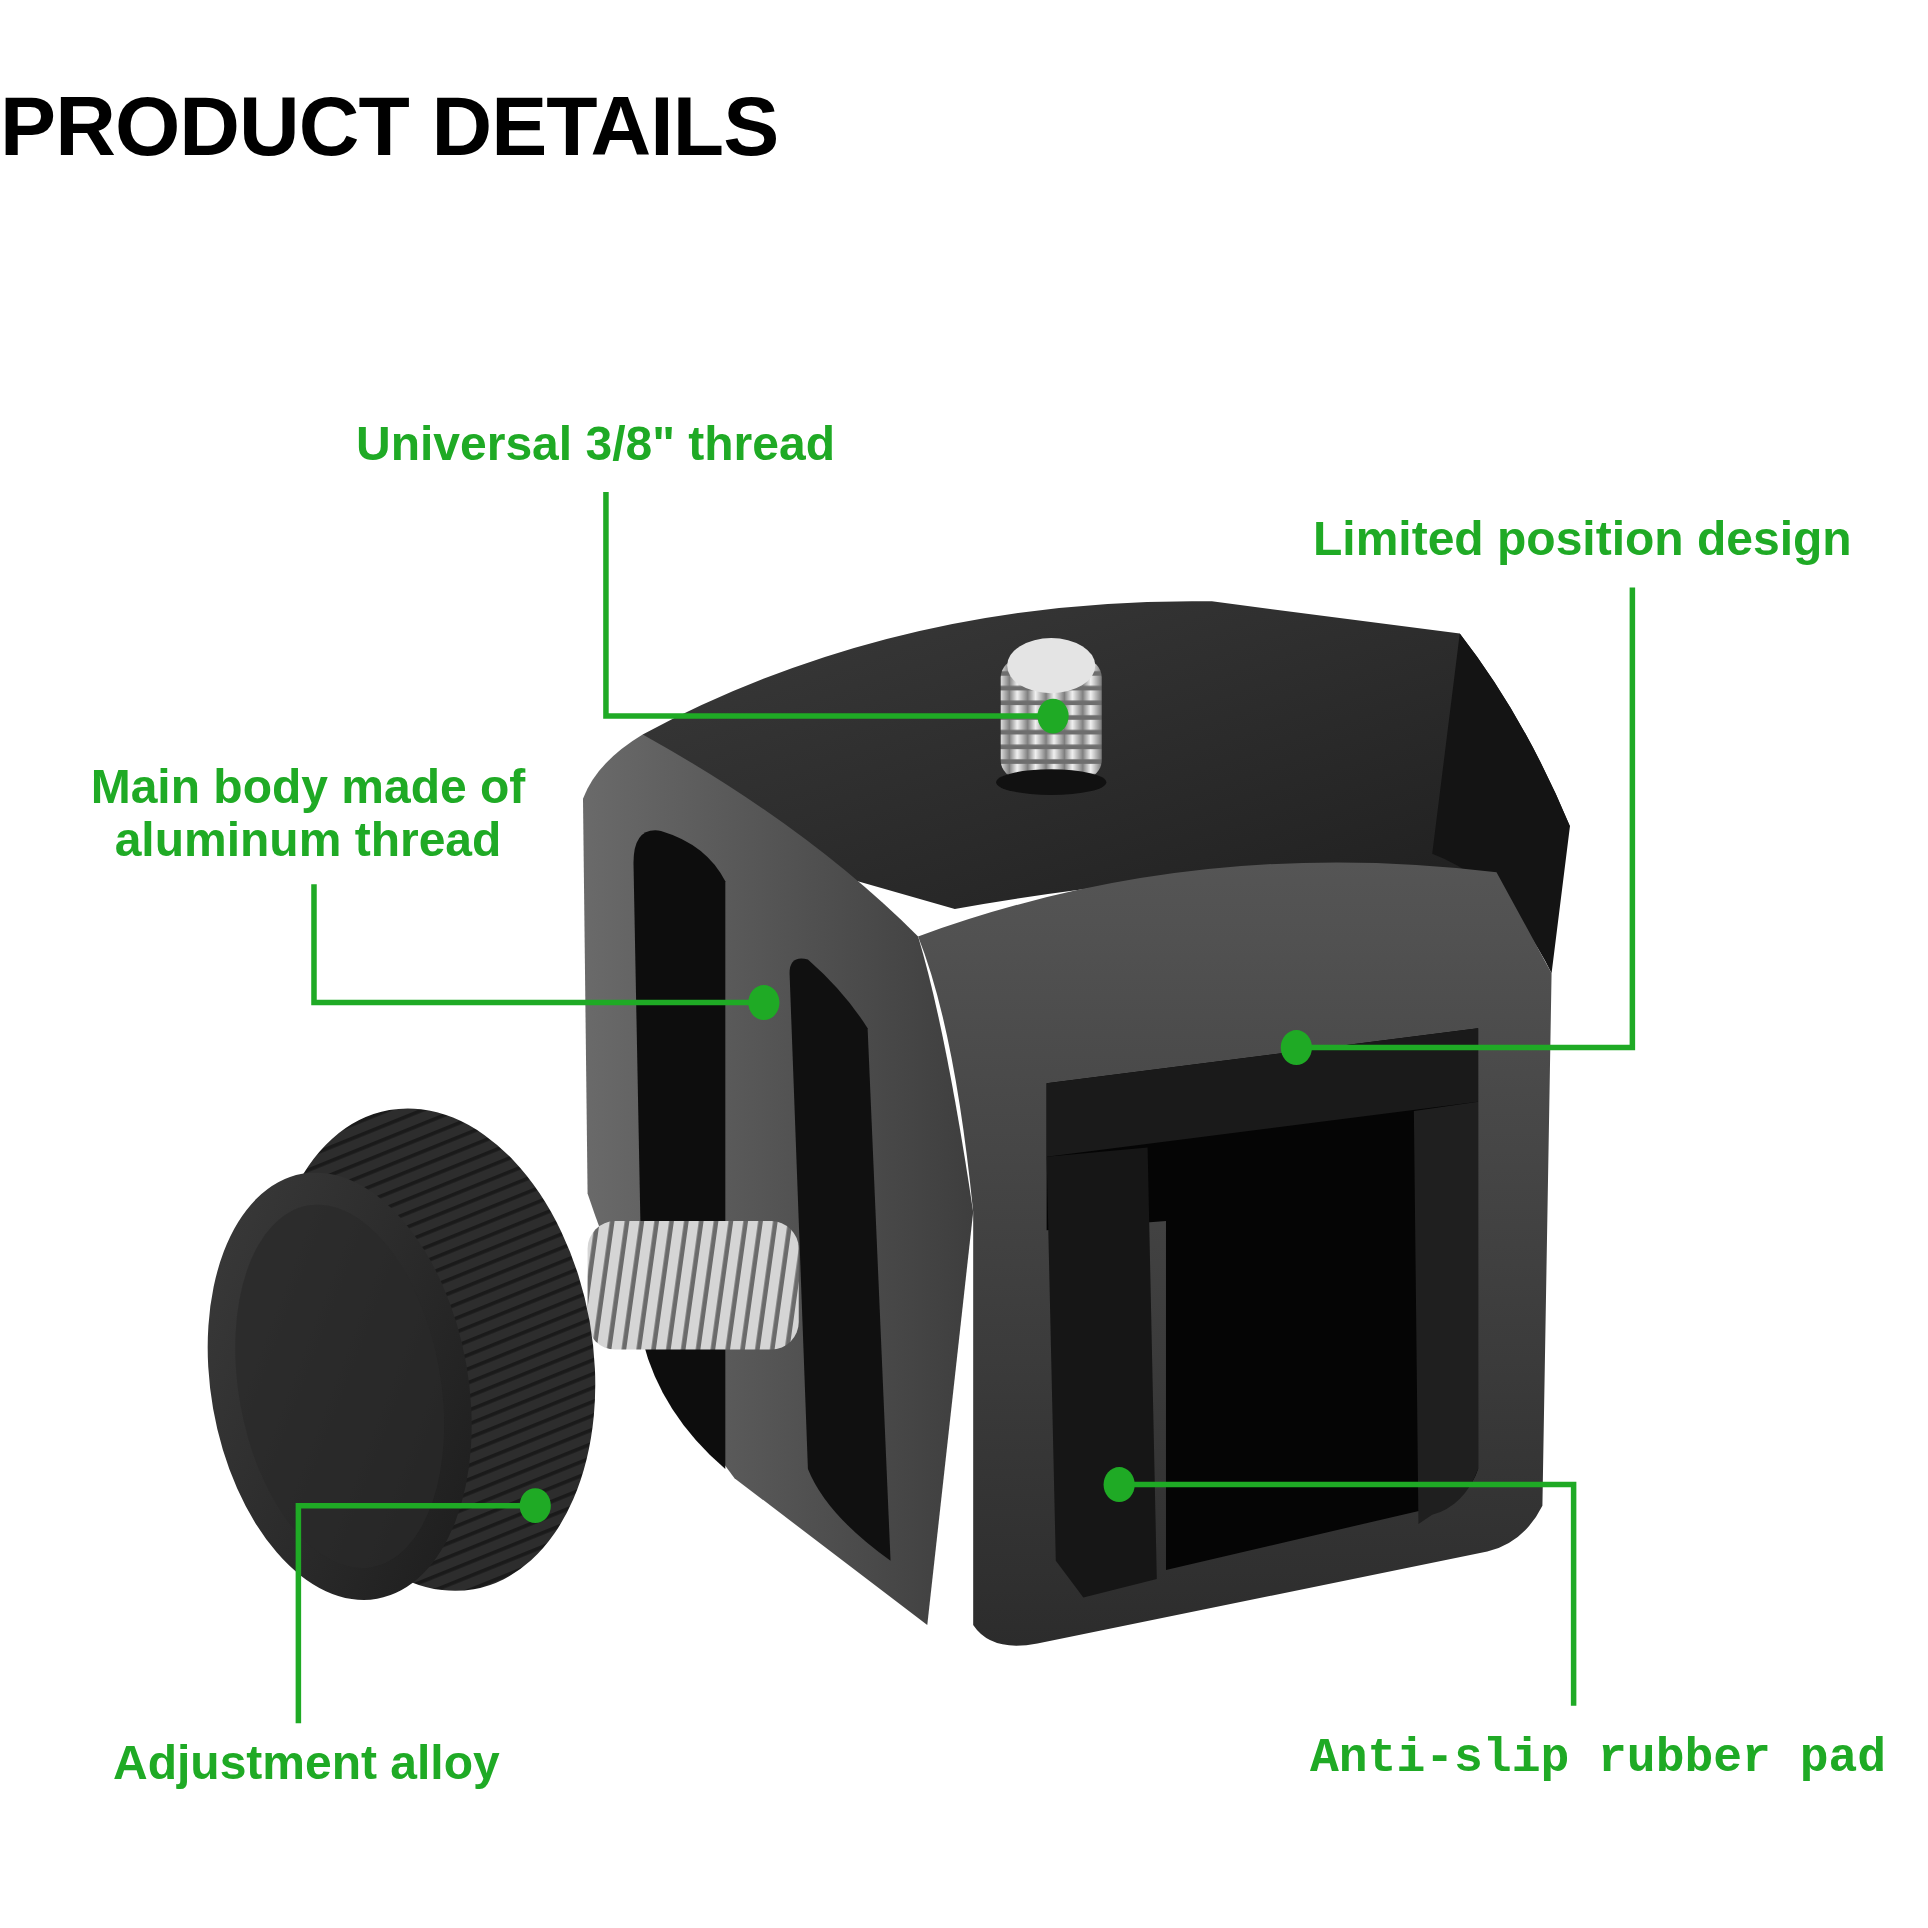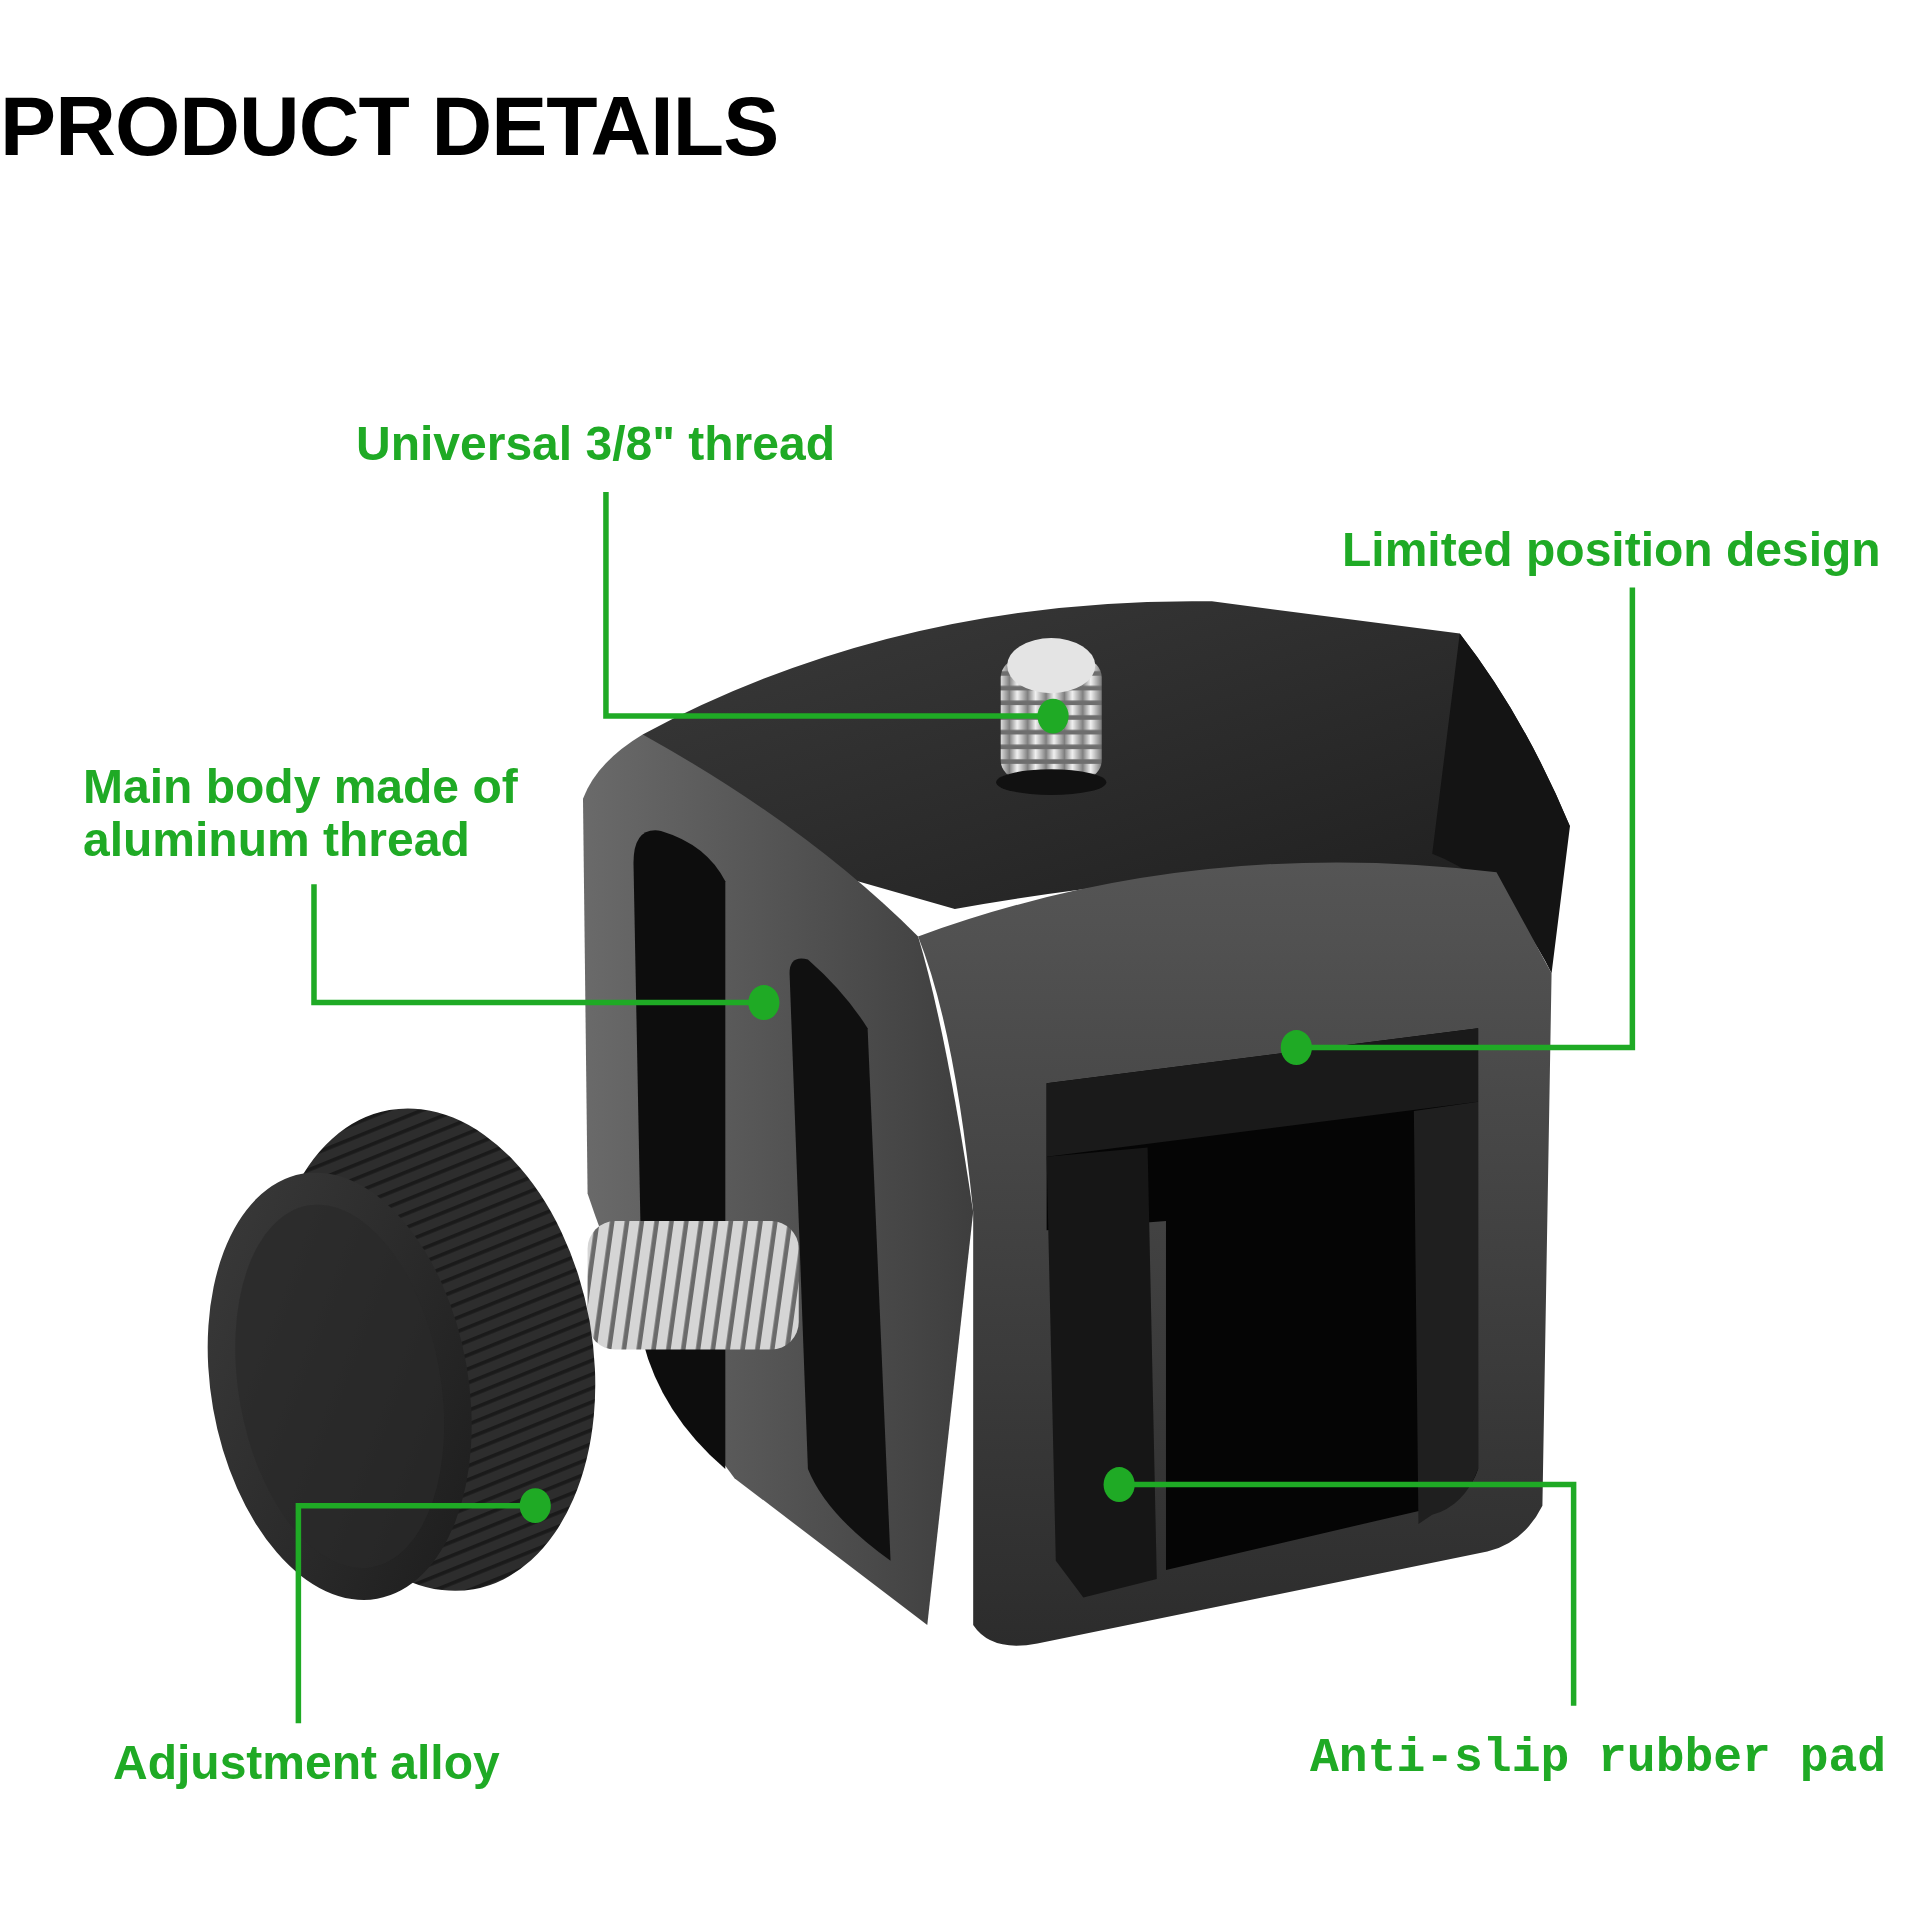--- a/index.html
+++ b/index.html
@@ -2,21 +2,21 @@
 <html style="font-size:14.7px"><head>
 <meta charset="utf-8">
 <style>
   html, body { margin: 0; padding: 0; background: #ffffff; }
   body { width: 1928px; height: 1928px; position: relative; overflow: hidden;
          font-family: "Liberation Sans", "DejaVu Sans", sans-serif; }
   .title { position: absolute; left: 0; width: 1928px; top: 84px; text-align: left;
            font-weight: bold; font-size: 84px; color: #000; letter-spacing: -0.9px; line-height: 1; }
   .label { position: absolute; font-weight: bold; font-size: 48px; color: #1faa25;
            line-height: 53px; white-space: nowrap; }
-  .label.center { text-align: left; }
+  .label.center { text-align: center; }
   .product { position: absolute; left: 0; top: 0; width: 1928px; height: 1928px; }
   .leaders { position: absolute; left: 0; top: 0; width: 1928px; height: 1928px; pointer-events: none; }
 </style>
 </head>
 <body>
 
 <div class="title">PRODUCT DETAILS</div>
 
 <svg class="product" viewBox="0 0 2100 2100" xmlns="http://www.w3.org/2000/svg">
   <defs>
@@ -98,20 +98,20 @@
   <g fill="#1faa25">
     <ellipse cx="1147" cy="780" rx="17" ry="19"></ellipse>
     <ellipse cx="1412" cy="1141" rx="17" ry="19"></ellipse>
     <ellipse cx="832" cy="1092" rx="17" ry="19"></ellipse>
     <ellipse cx="583" cy="1640" rx="17" ry="19"></ellipse>
     <ellipse cx="1219" cy="1617" rx="17" ry="19"></ellipse>
   </g>
 </svg>
 
 <div class="label" style="left:356px; top:417px;">Universal 3/8" thread</div>
-<div class="label" style="left:1313px; top:523px;margin-left:29px;">Limited position design</div>
+<div class="label" style="left:1313px; top:512px;">Limited position design</div>
 <div class="label center" style="left:83px; top:760px; width:450px;">
   <div>Main body made of</div>
   <div>aluminum thread</div>
 </div>
 <div class="label" style="left:113px; top:1736px;">Adjustment alloy</div>
 <div class="label" style="left:1310px; top:1732px;font-family:Liberation Mono, monospace;">Anti-slip rubber pad</div>
 
 
 </body></html>

